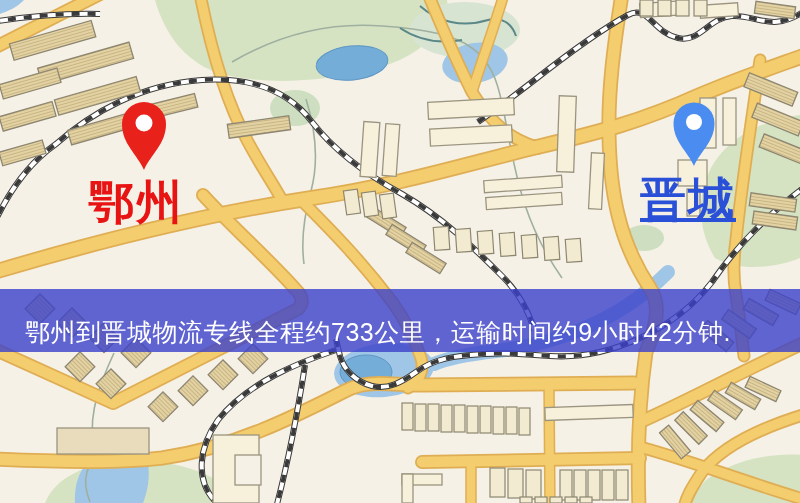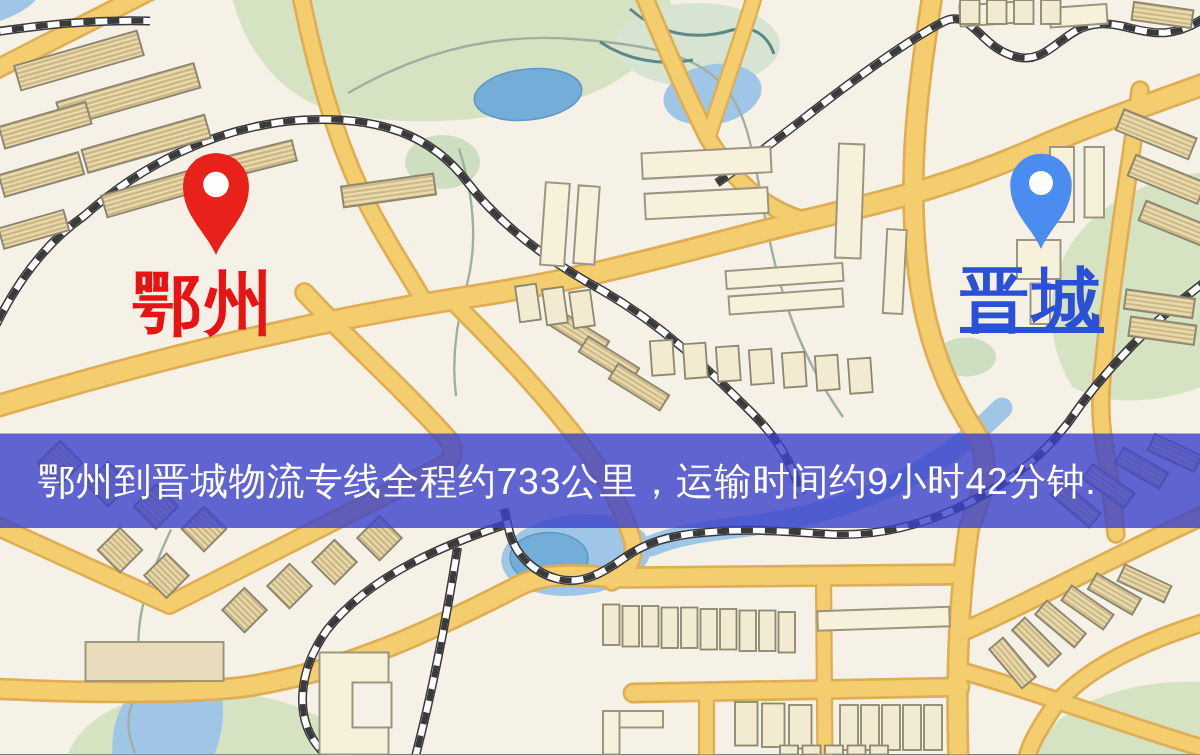--- a/index.html
+++ b/index.html
@@ -34,21 +34,21 @@
   .bcut{fill:var(--map-bg,#f6f1e6);stroke:#9a9480;stroke-width:1.3;}
   .city-label{
     position:absolute;font-size:46px;font-weight:bold;line-height:1;
     letter-spacing:2px;white-space:nowrap;
   }
   .city-label.origin{left:88px;top:179px;color:var(--origin-text,#e81414);}
   .city-label.dest{left:640px;top:176px;color:var(--destination-text,#2a50d8);text-decoration:underline;}
   .banner{position:absolute;left:0;top:289px;width:800px;height:63px;}
   .banner-bg{position:absolute;inset:0;background:var(--banner-overlay,#3b41cb);opacity:0.8;}
   .banner-text{
-    position:absolute;left:25px;top:0;height:63px;display:flex;align-items:center;
+    position:absolute;left:25px;top:12px;height:63px;display:flex;align-items:center;
     color:var(--banner-text,#ffffff);font-size:25px;letter-spacing:0.5px;white-space:nowrap;
   }
 </style>
 </head>
 <body>
 
 <div class="stage">
   <svg width="800" height="503" viewBox="0 0 800 503">
     <defs>
       <pattern id="hatch" width="6" height="6" patternUnits="userSpaceOnUse">

